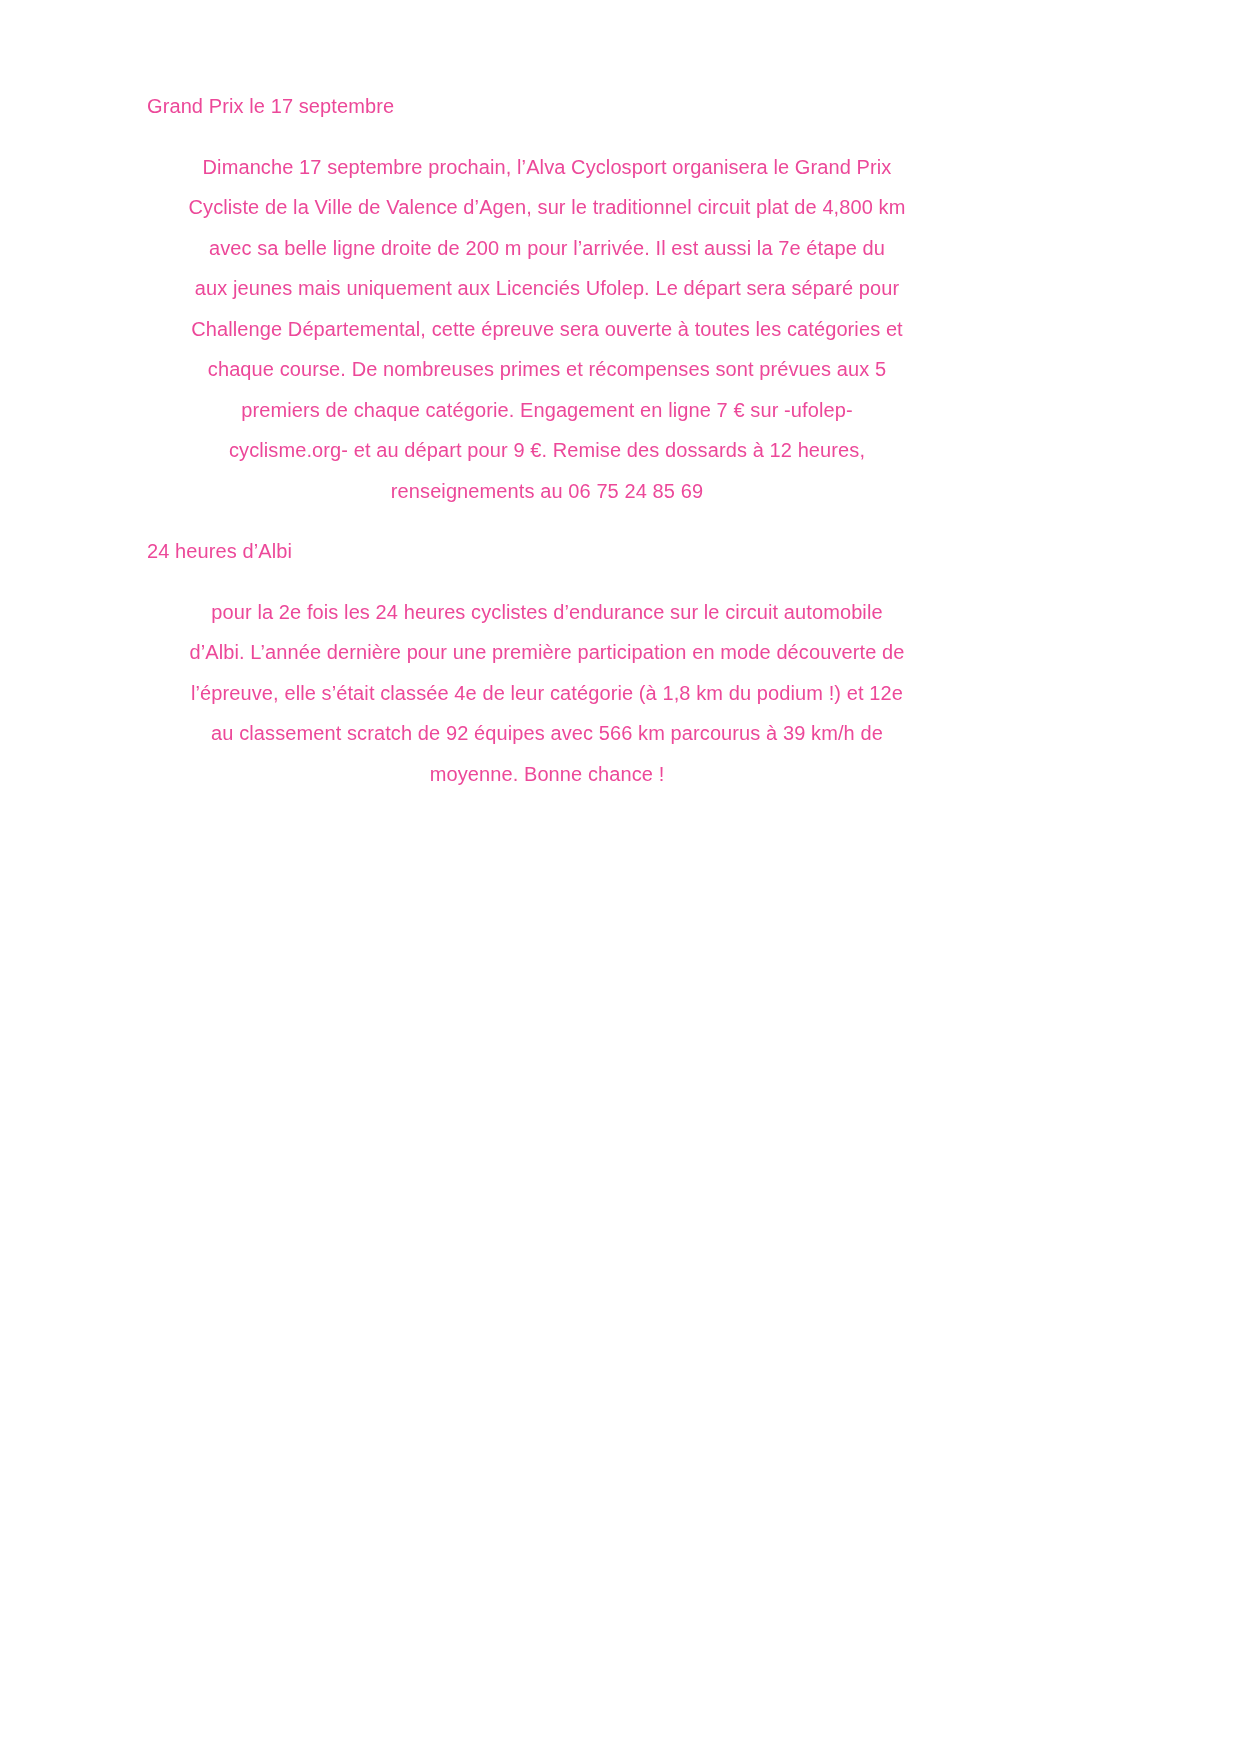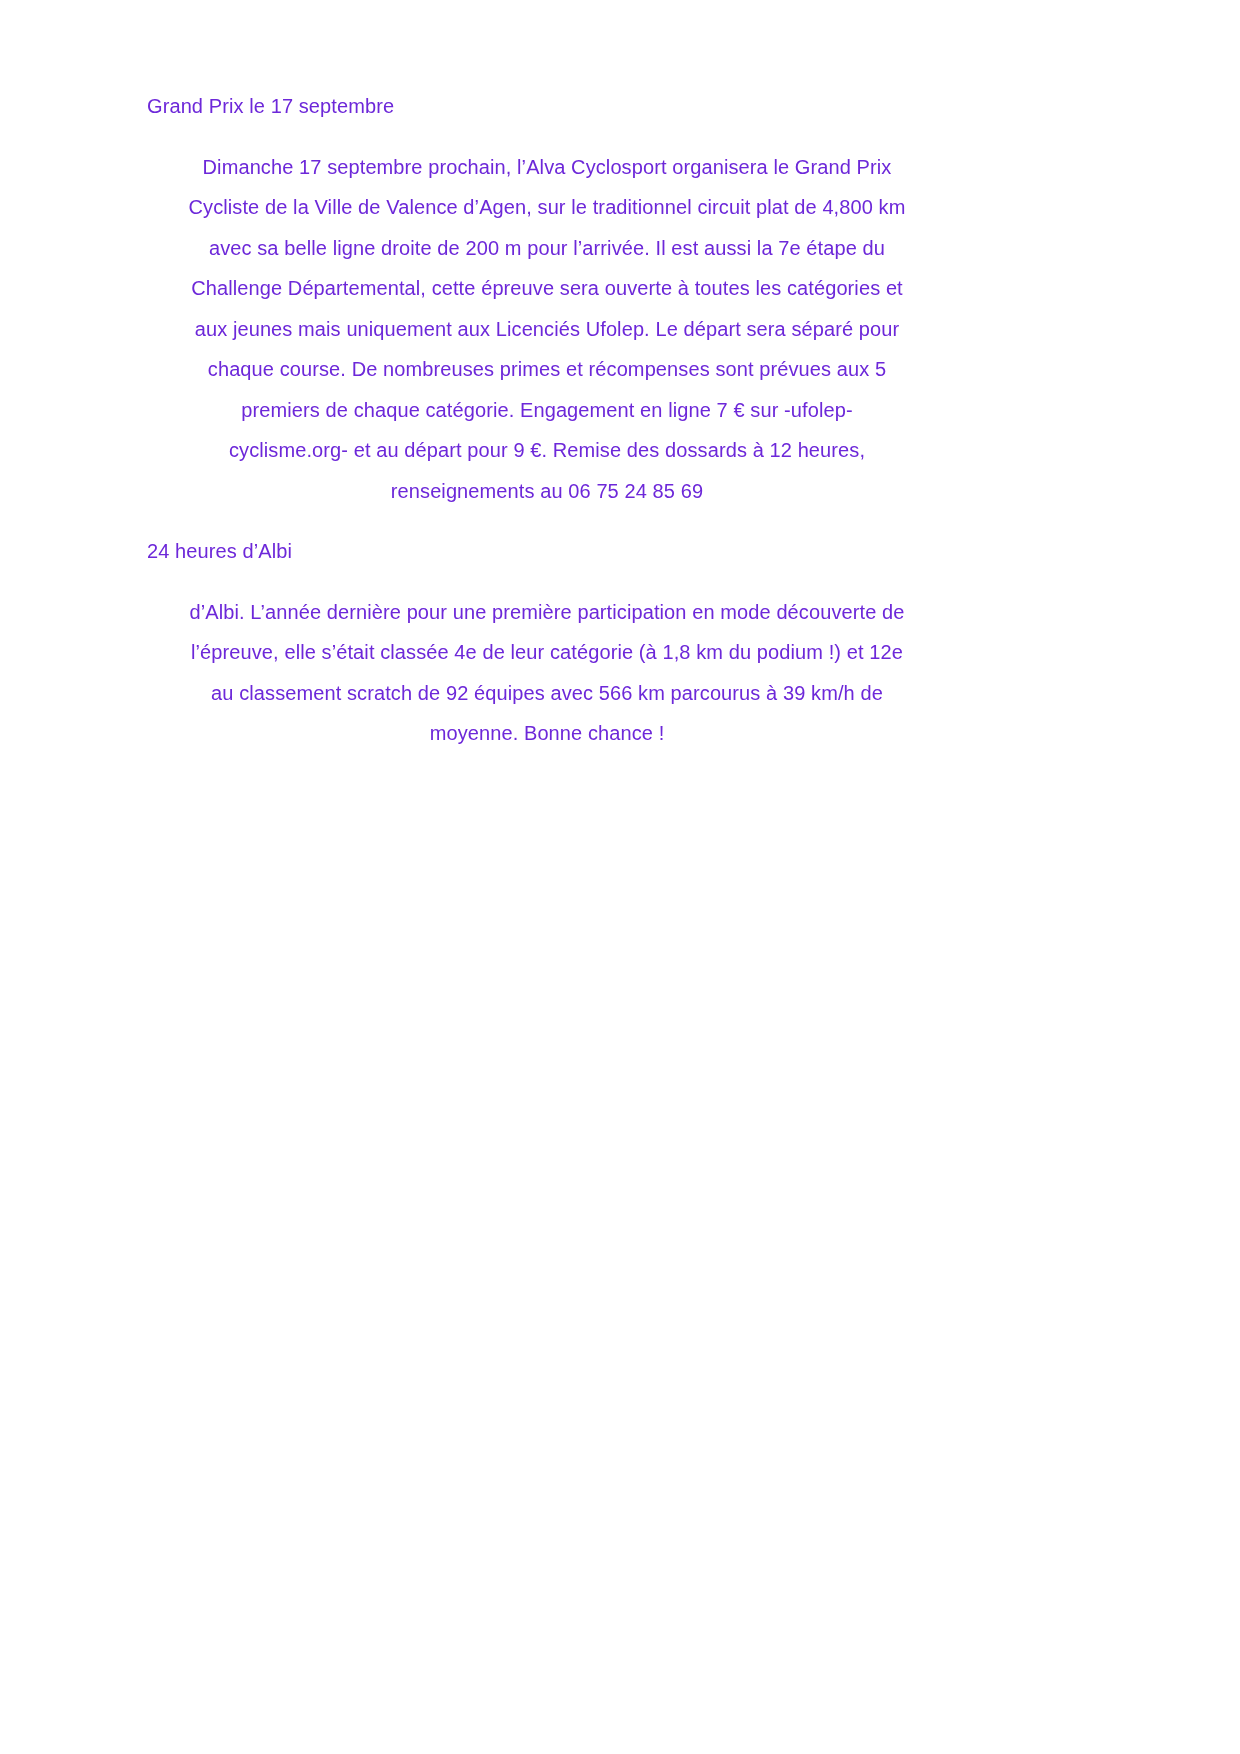--- a/index.html
+++ b/index.html
@@ -13,21 +13,21 @@
     height: 1754px;
     background: #ffffff;
     overflow: hidden;
     font-family: "Liberation Sans", sans-serif;
   }
   .article {
     position: absolute;
     top: 86px;
     left: 147px;
     width: 800px;
-    color: #6d28d9;
+    color: #ec4899;
     font-size: 20px;
     line-height: 40.5px;
     font-weight: 400;
     letter-spacing: 0.1px;
   }
   .section-heading {
     margin: 0 0 20px 0;
     font-size: 20px;
     font-weight: 400;
     line-height: 40.5px;
@@ -46,32 +46,33 @@
 
 <div class="page">
   <div class="article">
 
     <div class="section">
       <h2 class="section-heading">Grand Prix le 17 septembre</h2>
       <div class="paragraph">
         <div class="paragraph-line">Dimanche 17 septembre prochain, l’Alva Cyclosport organisera le Grand Prix</div>
         <div class="paragraph-line">Cycliste de la Ville de Valence d’Agen, sur le traditionnel circuit plat de 4,800 km</div>
         <div class="paragraph-line">avec sa belle ligne droite de 200 m pour l’arrivée. Il est aussi la 7e étape du</div>
+        <div class="paragraph-line">aux jeunes mais uniquement aux Licenciés Ufolep. Le départ sera séparé pour</div>
         <div class="paragraph-line">Challenge Départemental, cette épreuve sera ouverte à toutes les catégories et</div>
-        <div class="paragraph-line">aux jeunes mais uniquement aux Licenciés Ufolep. Le départ sera séparé pour</div>
         <div class="paragraph-line">chaque course. De nombreuses primes et récompenses sont prévues aux 5</div>
         <div class="paragraph-line">premiers de chaque catégorie. Engagement en ligne 7 € sur -ufolep-</div>
         <div class="paragraph-line">cyclisme.org- et au départ pour 9 €. Remise des dossards à 12 heures,</div>
         <div class="paragraph-line">renseignements au 06 75 24 85 69</div>
       </div>
     </div>
 
     <div class="section">
       <h2 class="section-heading">24 heures d’Albi</h2>
       <div class="paragraph">
+        <div class="paragraph-line">pour la 2e fois les 24 heures cyclistes d’endurance sur le circuit automobile</div>
         <div class="paragraph-line">d’Albi. L’année dernière pour une première participation en mode découverte de</div>
         <div class="paragraph-line">l’épreuve, elle s’était classée 4e de leur catégorie (à 1,8 km du podium !) et 12e</div>
         <div class="paragraph-line">au classement scratch de 92 équipes avec 566 km parcourus à 39 km/h de</div>
         <div class="paragraph-line">moyenne. Bonne chance !</div>
       </div>
     </div>
 
   </div>
 </div>
 

